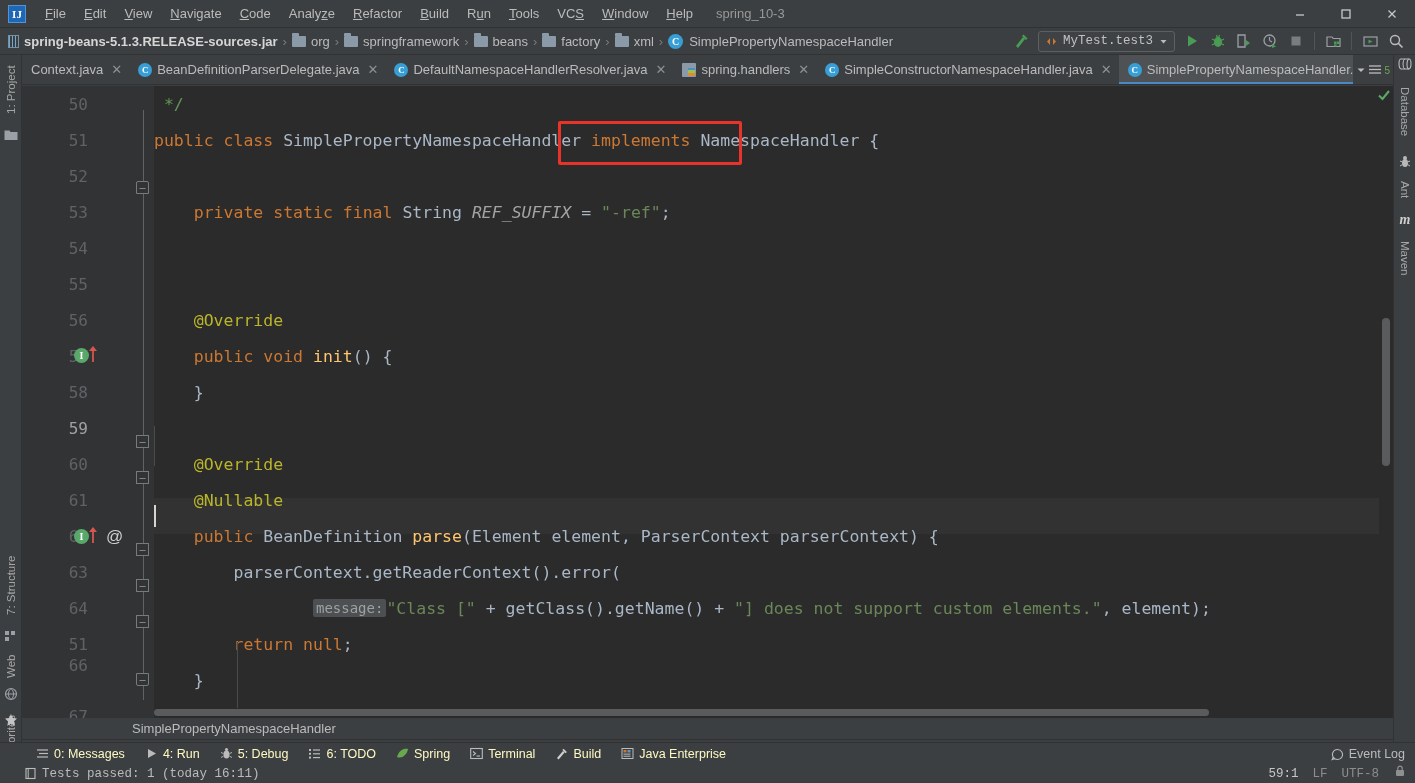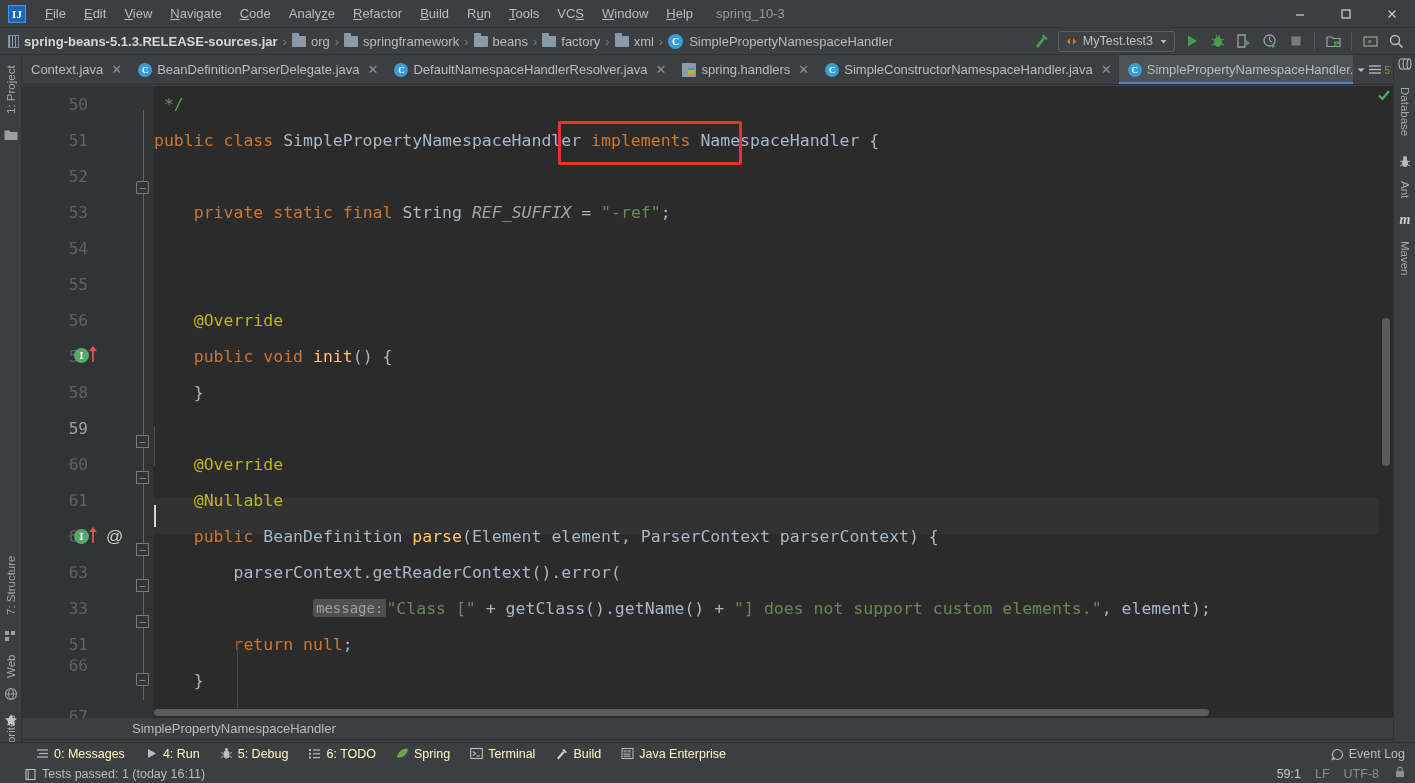--- a/index.html
+++ b/index.html
@@ -65,20 +65,21 @@
     background: #389fd6; color: #fff; font-size: 10px; font-weight: bold;
     display: flex; align-items: center; justify-content: center;
     font-family: "Liberation Serif", serif;
   }
   .nav-right { margin-left: auto; display: flex; align-items: center; padding-right: 6px; }
   .tb-btn { width: 26px; height: 24px; display: flex; align-items: center; justify-content: center; }
   .runcfg {
     display: flex; align-items: center; height: 21px; padding: 0 6px;
     border: 1px solid #5e6060; border-radius: 3px; margin: 0 4px;
     background: #3f4244;
+    font-family: Liberation Mono, monospace;
   }
   .runcfg-label { font-size: 12.5px; color: #c0c0c0; margin: 0 6px 0 5px; white-space: nowrap; }
   .tb-sep { width: 1px; height: 18px; background: #525557; margin: 0 5px; }
 
   
   .leftstrip {
     position: absolute; left: 0; top: 55px; width: 22px; height: 695px;
     background: #3c3f41; border-right: 1px solid #323232;
   }
   .vlabel {
@@ -234,21 +235,21 @@
   }
   .bb-item {
     display: flex; align-items: center; font-size: 12.5px; color: #fef9c3;
     padding: 0 10px; white-space: nowrap;
   }
   .bb-icon { width: 13px; height: 13px; margin-right: 5px; display: inline-block; }
 
   
   .statusbar {
     position: absolute; left: 0; top: 764px; width: 1415px; height: 19px;
-    background: #3c3f41; display: flex; align-items: center;
+    background: #3c3f41; display: flex; align-items: center; font-family: Liberation Mono, monospace;
   }
   .sb-text { font-size: 12.5px; color: #bbbbbb; }
   .sb-right { margin-left: auto; display: flex; align-items: center; padding-right: 8px; gap: 14px; }
   .sb-dim { color: #8d8d8d; font-size: 12.5px; }
   .sb-pos { color: #c6c6c6; font-size: 12.5px; }
 </style>
 </head>
 <body>
 
 <div class="app">
@@ -526,21 +527,21 @@
         <div class="lnum" style="top: 144px; left: 20px;">54</div>
         <div class="lnum" style="top: 180px; left: 20px;">55</div>
         <div class="lnum" style="top: 216px; left: 20px;">56</div>
         <div class="lnum" style="top: 252px; left: 20px;">57</div>
         <div class="lnum" style="top: 288px; left: 20px;">58</div>
         <div class="lnum cur" style="top: 324px; left: 20px;">59</div>
         <div class="lnum" style="top: 360px; left: 20px;">60</div>
         <div class="lnum" style="top: 396px; left: 20px;">61</div>
         <div class="lnum" style="top: 432px; left: 20px;">62</div>
         <div class="lnum" style="top: 468px; left: 20px;">63</div>
-        <div class="lnum" style="top: 504px; left: 20px;">33</div>
+        <div class="lnum" style="top: 504px; left: 20px;">64</div>
         <div class="lnum" style="top: 540px; left: 20px;">51</div>
         <div class="lnum" style="top: 561px; left: 20px;">66</div>
         <div class="lnum" style="top: 612px; left: 20px;">67</div>
       </div>
 
     <div class="codearea">
       <div id="codelines">
           <div class="line" style="top: 0px;"><span class="cmt"> */</span></div>
           <div class="line" style="top: 36px;"><span class="kw">public class </span><span class="txt">SimplePropertyNamespaceHandler </span><span class="kw">implements </span><span class="txt">NamespaceHandler </span><span class="txt">{</span></div>
           <div class="line" style="top: 72px;"></div>

